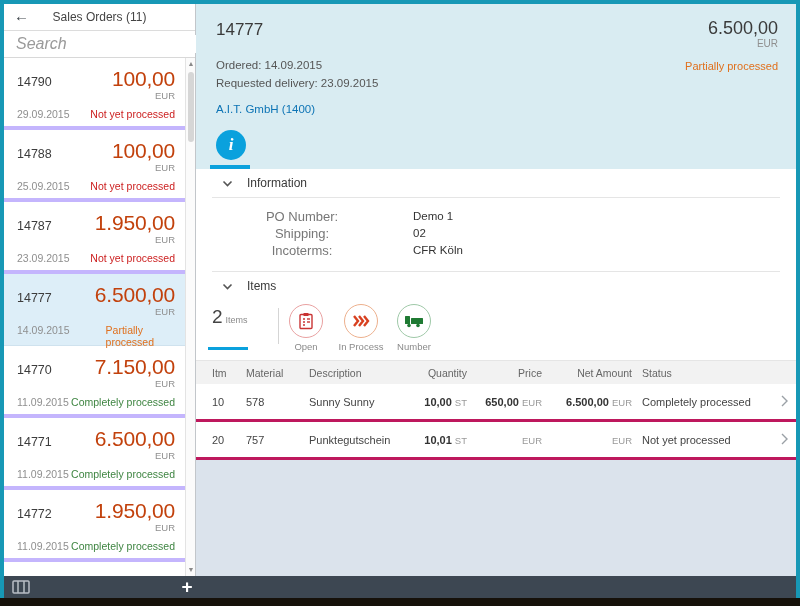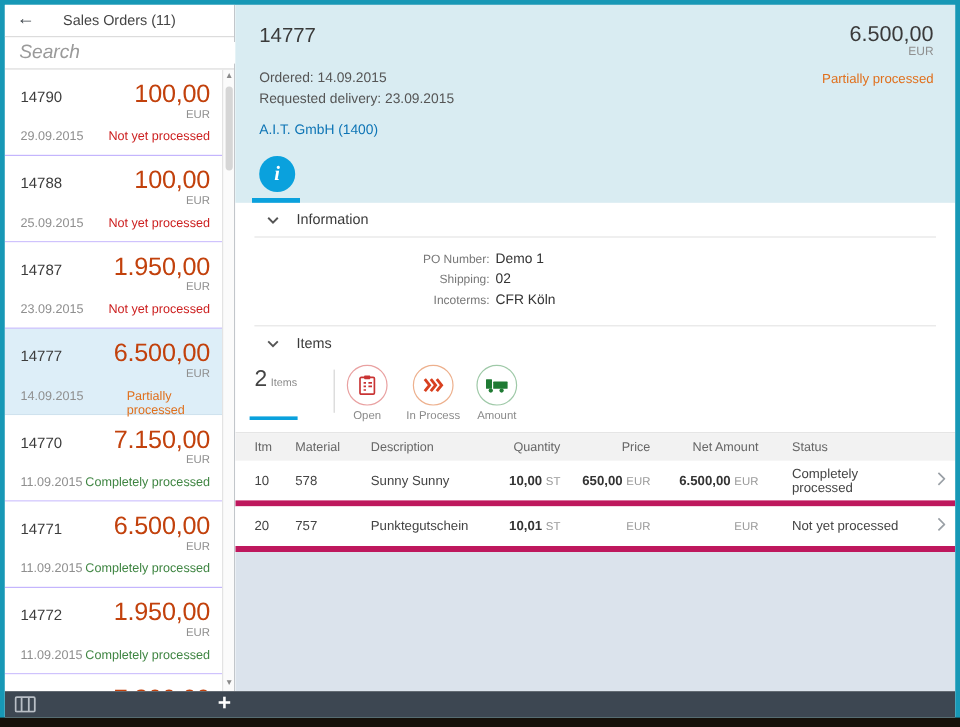--- a/index.html
+++ b/index.html
@@ -21,21 +21,21 @@
 
   
   .col-master { width:192px; flex:none; border-right:1px solid #c2c6ca; display:flex; flex-direction:column; background:#fff; }
   .search-bar { height:27px; flex:none; border-bottom:1px solid #d8d8d8; display:flex; align-items:center; padding:0 8px 0 12px; }
   .search-input { flex:1; border:none; outline:none; font-size:16px; color:#333; font-family:"Liberation Sans",sans-serif; }
   .search-input::placeholder { color:#9a9a9a; font-style:italic; }
   .search-icon { flex:none; width:14px; height:14px; }
 
   .list-wrap { flex:1; position:relative; overflow:hidden; }
   .list { position:absolute; left:0; top:0; right:10px; bottom:0; overflow:hidden; }
-  .list-item { height:72px; padding:9px 10px 0 13px; border-bottom:1px solid #c4b5fd; background:#fff; cursor:pointer; }
+  .list-item { height:72px; padding:9px 10px 0 13px; border-bottom:4px solid #c4b5fd; background:#fff; cursor:pointer; }
   .list-item.selected { background:#ddeef8; border-bottom:1px solid #cfe2ee; }
   .li-row1 { display:flex; justify-content:space-between; align-items:baseline; }
   .li-id { font-size:12.5px; color:#3c3c3c; }
   .li-amount { font-size:21px; color:#c2410c; letter-spacing:-0.2px; }
   .li-cur { text-align:right; font-size:9.5px; color:#8f8f8f; margin-top:-1px; }
   .li-row3 { display:flex; justify-content:space-between; margin-top:7px; }
   .li-date { font-size:10.5px; color:#8f8f8f; }
   .li-status { font-size:10.5px; }
 
   .negative { color:#cc1f1f; }
@@ -70,51 +70,51 @@
   .tab-underline { position:absolute; left:14px; bottom:0; width:40px; height:4px; background:#0aa1dd; }
 
   .sections { flex:1; display:flex; flex-direction:column; overflow:hidden; }
   .section-header { flex:none; height:28px; display:flex; align-items:center; padding-left:26px; cursor:pointer; }
   .section-chevron { width:11px; height:11px; margin-right:14px; }
   .section-title { font-size:12px; color:#3a3a3a; }
   .hdivider { height:1px; background:#e5e5e5; margin:0 16px; flex:none; }
 
   .form { padding:10px 0 12px 0; flex:none; }
   .form-row { display:flex; line-height:17px; }
-  .form-label { width:212px; text-align:right; font-size:10px; color:#777; flex:none; }
+  .form-label { width:212px; text-align:center; font-size:13px; color:#777; flex:none; }
   .form-value { margin-left:5px; font-size:11.5px; color:#333; }
 
   .iconbar { flex:none; height:60px; position:relative; }
   .count-tab { position:absolute; left:16px; top:6px; width:48px; text-align:left; cursor:pointer; }
   .count-num { font-size:19px; color:#444; }
   .count-label { font-size:9px; color:#8a8a8a; margin-left:3px; }
   .count-underline { position:absolute; left:12px; top:47px; width:40px; height:3px; background:#0aa1dd; }
   .vsep { position:absolute; left:82px; top:8px; height:36px; width:1px; background:#d5d5d5; }
   .filter { position:absolute; top:4px; width:56px; text-align:center; cursor:pointer; }
   .filter-circle { width:34px; height:34px; border-radius:50%; margin:0 auto; display:flex; align-items:center; justify-content:center; background:#fff; }
   .filter-label { font-size:9.5px; color:#8a8a8a; margin-top:3px; }
   .f-open { left:82px; } .f-open .filter-circle { border:1px solid #e9a1a1; }
   .f-inprocess { left:137px; } .f-inprocess .filter-circle { border:1px solid #edb08d; }
   .f-shipped { left:190px; } .f-shipped .filter-circle { border:1px solid #9fc9a8; }
 
   
   .tbl { flex:none; }
   .tbl-row { display:flex; align-items:center; padding-left:16px; padding-right:8px; }
   .tbl-head { height:23px; background:#f2f2f2; }
   .tbl-head .c { font-size:10.5px; color:#666; }
-  .tbl-data { height:38px; border-bottom:5px solid #be185d; background:#fff; cursor:pointer; }
+  .tbl-data { height:38px; border-bottom:3px solid #be185d; background:#fff; cursor:pointer; }
   .tbl-data .c { font-size:11px; color:#444; }
   .c { flex:none; }
   .c-itm { width:34px; }
   .c-mat { width:63px; }
   .c-desc { width:100px; }
   .c-qty { width:58px; text-align:right; }
   .c-price { width:75px; text-align:right; }
   .c-net { width:90px; text-align:right; }
-  .c-status { flex:1; padding-left:10px;margin-left:18px; }
+  .c-status { flex:1; padding-left:10px; }
   .c-chev { width:22px; text-align:right; }
   .num { font-weight:bold; color:#333; }
   .unit { font-size:9.5px; color:#999; }
 
   .filler { flex:1; background:#dbe3ec; }
 
   
   .footer { flex:none; height:22px; background:#3d4752; position:relative; }
   .footer-resize { position:absolute; left:8px; top:4px; width:18px; height:14px; cursor:pointer; }
   .footer-add { position:absolute; left:172px; top:-1px; width:22px; text-align:center; color:#fff; font-size:19px; font-weight:bold; cursor:pointer; line-height:23px; }
@@ -331,21 +331,21 @@
 
               <div class="filter f-shipped">
                 <div class="filter-circle">
                   <svg width="20" height="15" viewBox="0 0 20 15">
                       <rect x="1" y="2" width="5" height="8" rx="0.5" fill="#1f7a33"></rect>
                       <rect x="7" y="4" width="12" height="6" rx="0.5" fill="#1f7a33"></rect>
                       <circle cx="5" cy="11.5" r="1.8" fill="#1f7a33"></circle>
                       <circle cx="14" cy="11.5" r="1.8" fill="#1f7a33"></circle>
                     </svg>
                 </div>
-                <div class="filter-label">Amount</div>
+                <div class="filter-label">Number</div>
               </div>
             </div>
             <div class="hdivider" style="margin:0;"></div>
 
             <div class="tbl">
               <div class="tbl-row tbl-head">
                 <span class="c c-itm">Itm</span>
                 <span class="c c-mat">Material</span>
                 <span class="c c-desc">Description</span>
                 <span class="c c-qty">Quantity</span>

